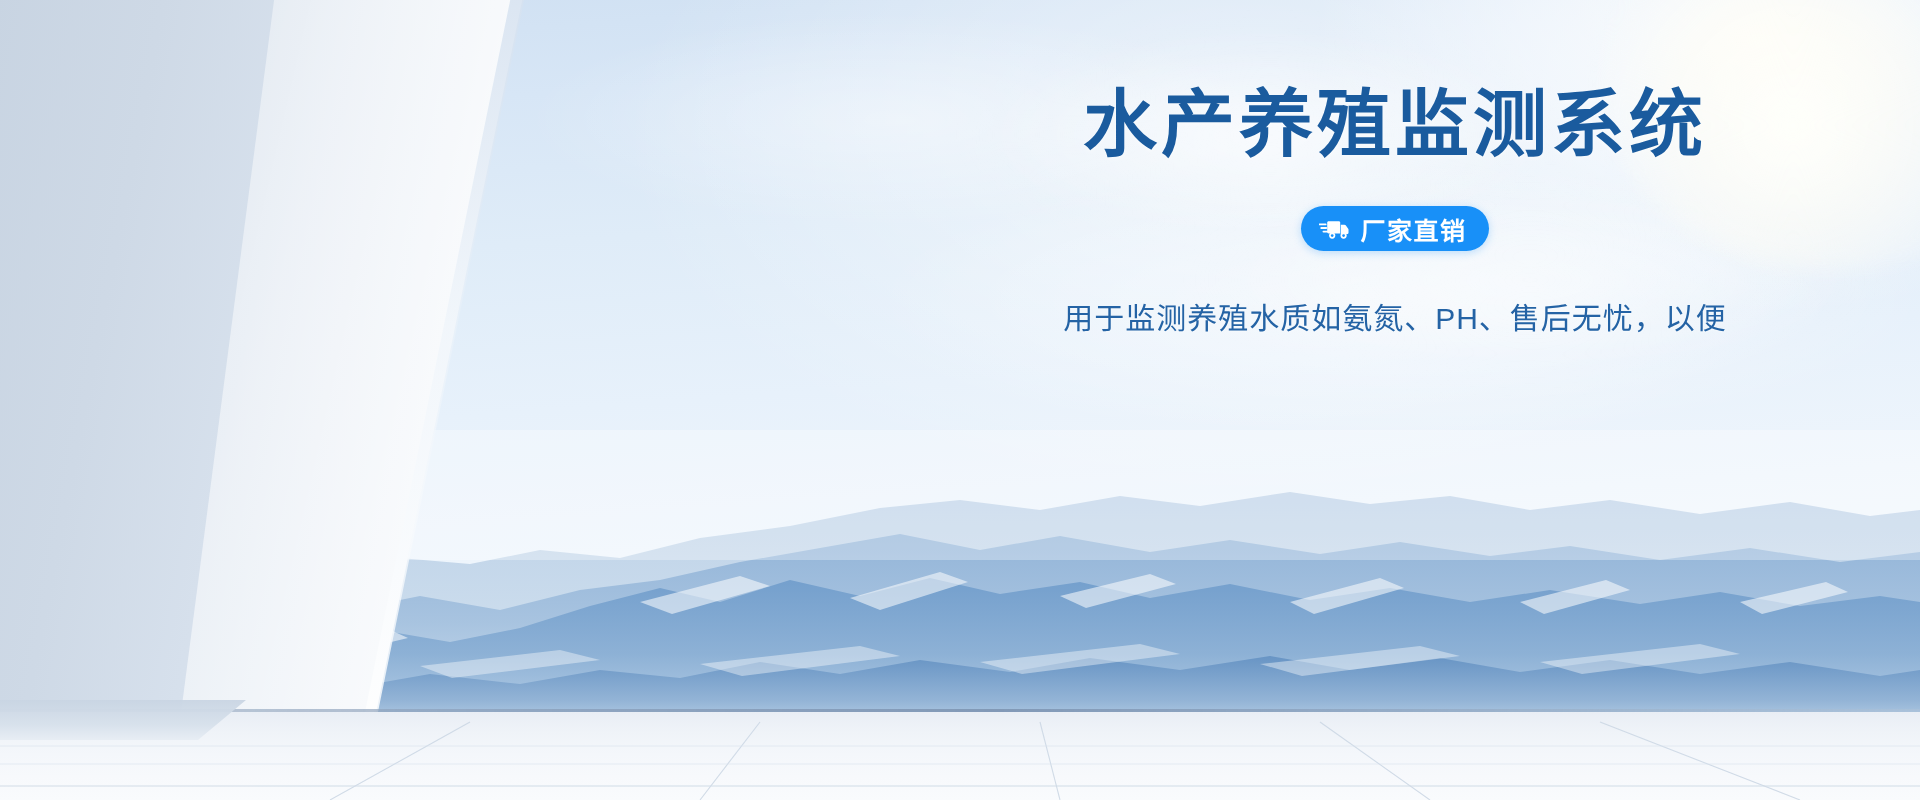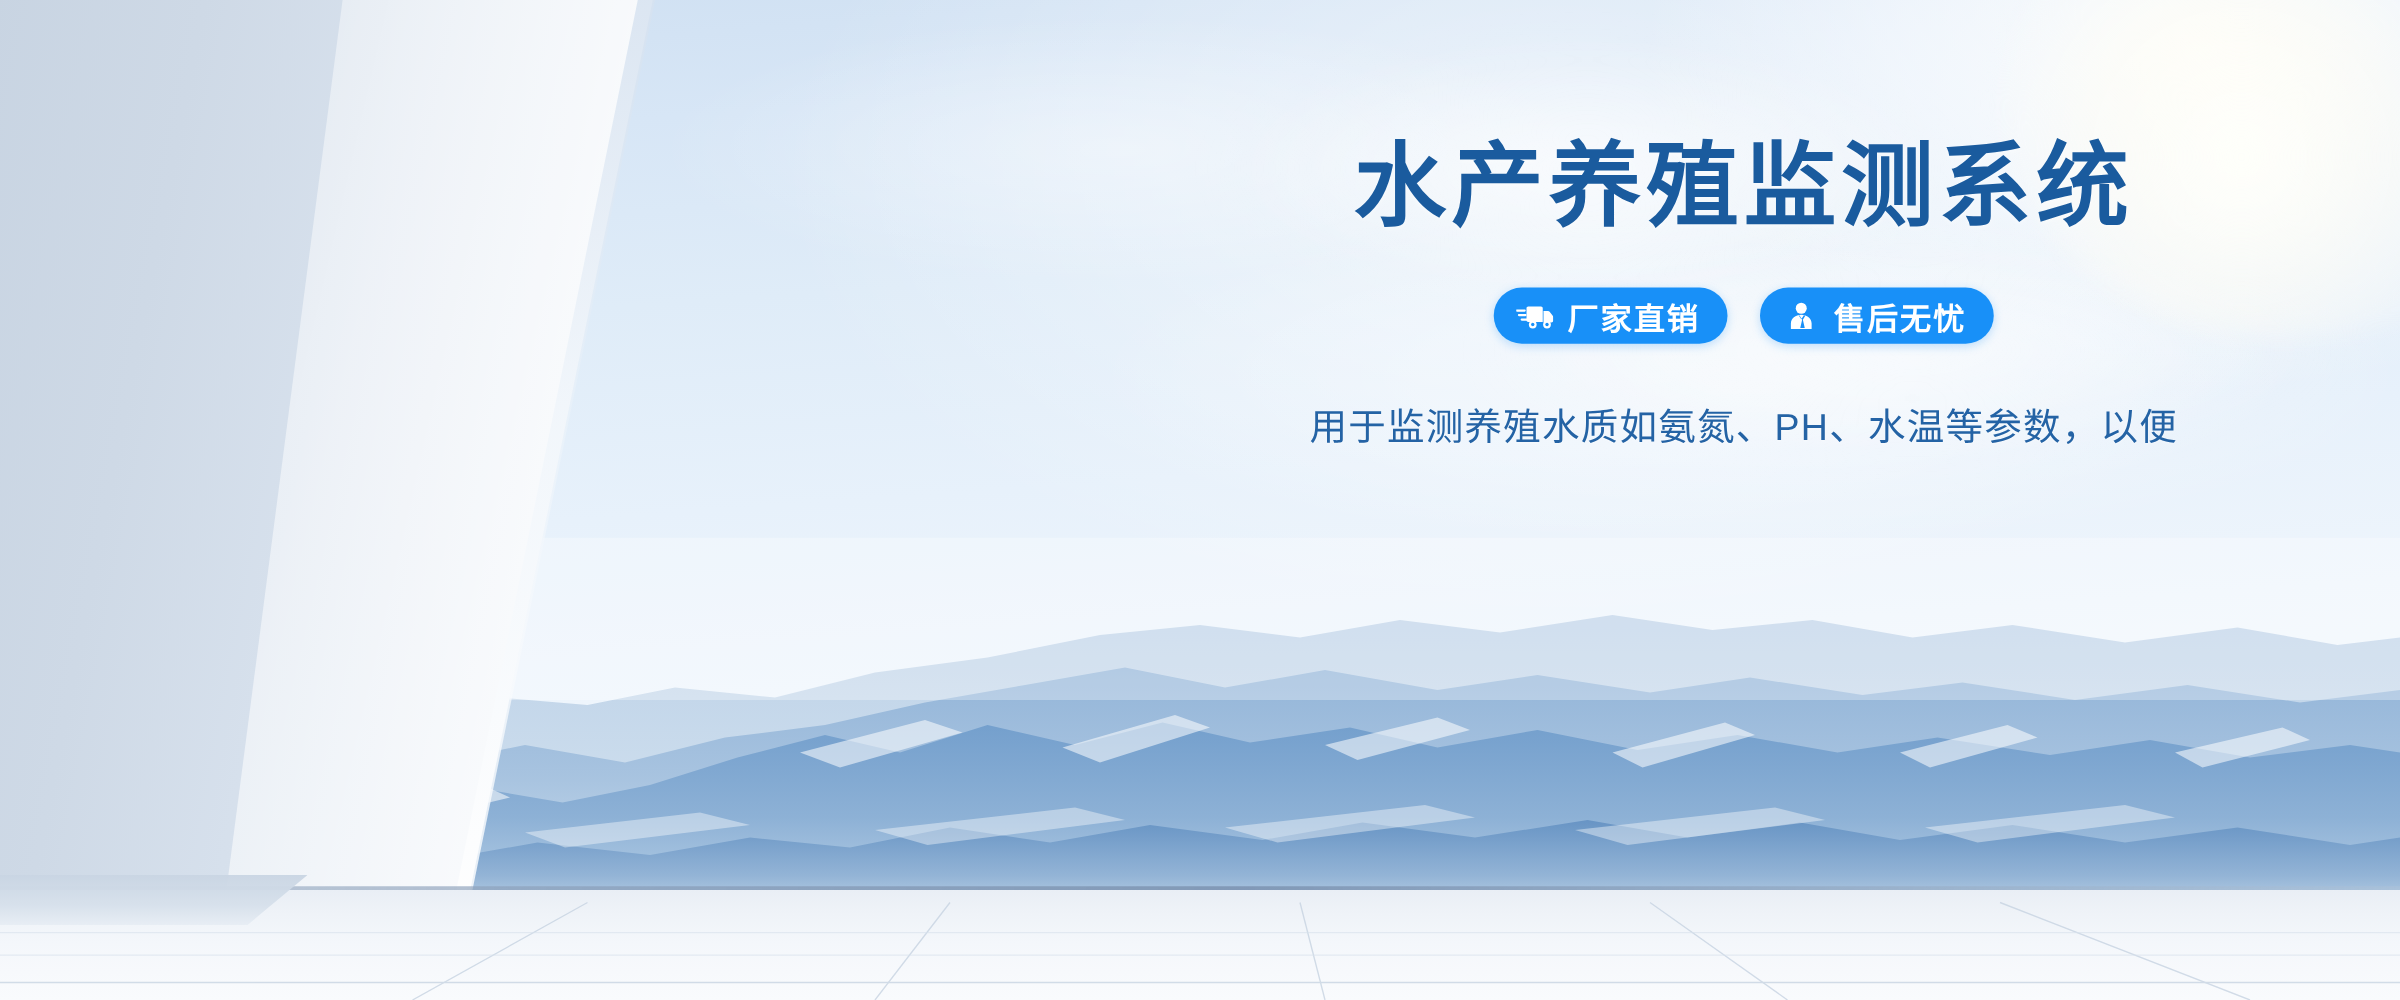--- a/index.html
+++ b/index.html
@@ -197,21 +197,21 @@
   .content {
     position: absolute;
     right: 60px;
     top: 0;
     width: 930px;
     height: 800px;
     display: flex;
     flex-direction: column;
     align-items: center;
     justify-content: flex-start;
-    padding-top: 112px;
+    padding-top: 88px;
     box-sizing: border-box;
   }
 
   .title {
     font-size: 74px;
     line-height: 1.0;
     font-weight: 700;
     letter-spacing: 4px;
     color: #1a5b9e;
     white-space: nowrap;
@@ -392,31 +392,21 @@
             <path d="M21.8 6.7h3.6c.5 0 1 .25 1.3.66l2.5 3.3c.2.26.3.58.3.9v3.1c0 .77-.62 1.4-1.4 1.4h-6.3V6.7z"></path>
             <circle cx="13.2" cy="17.6" r="3.1"></circle>
             <circle cx="13.2" cy="17.6" r="1.35" fill="#1890f8"></circle>
             <circle cx="24.6" cy="17.6" r="3.1"></circle>
             <circle cx="24.6" cy="17.6" r="1.35" fill="#1890f8"></circle>
           </svg>
         </span>
         <span>厂家直销</span>
       </div>
 
-      <div class="badge">
-        <span class="badge-icon">
-          <svg width="24" height="24" viewBox="0 0 24 24" fill="#ffffff" aria-hidden="true">
-            <circle cx="12" cy="5.6" r="4.4"></circle>
-            <path d="M12 10.8c-4.6 0-8.3 3.1-8.3 7v4.4h16.6v-4.4c0-3.9-3.7-7-8.3-7z"></path>
-            <path d="M9.9 11.1L12 14.4l2.1-3.3 1.1.45-1.9 3.2 1.5 6.6h-3.6l1.5-6.6-1.9-3.2z" fill="#1890f8"></path>
-          </svg>
-        </span>
-        <span>售后无忧</span>
-      </div>
 
     </div>
 
     <div class="desc">
-      <span class="desc-line">用于监测养殖水质如氨氮、PH、水温等参数，以便</span>
+      <span class="desc-line">用于监测养殖水质如氨氮、PH、售后无忧，以便</span>
     </div>
 
   </div>
 </div>
 
 </body></html>

